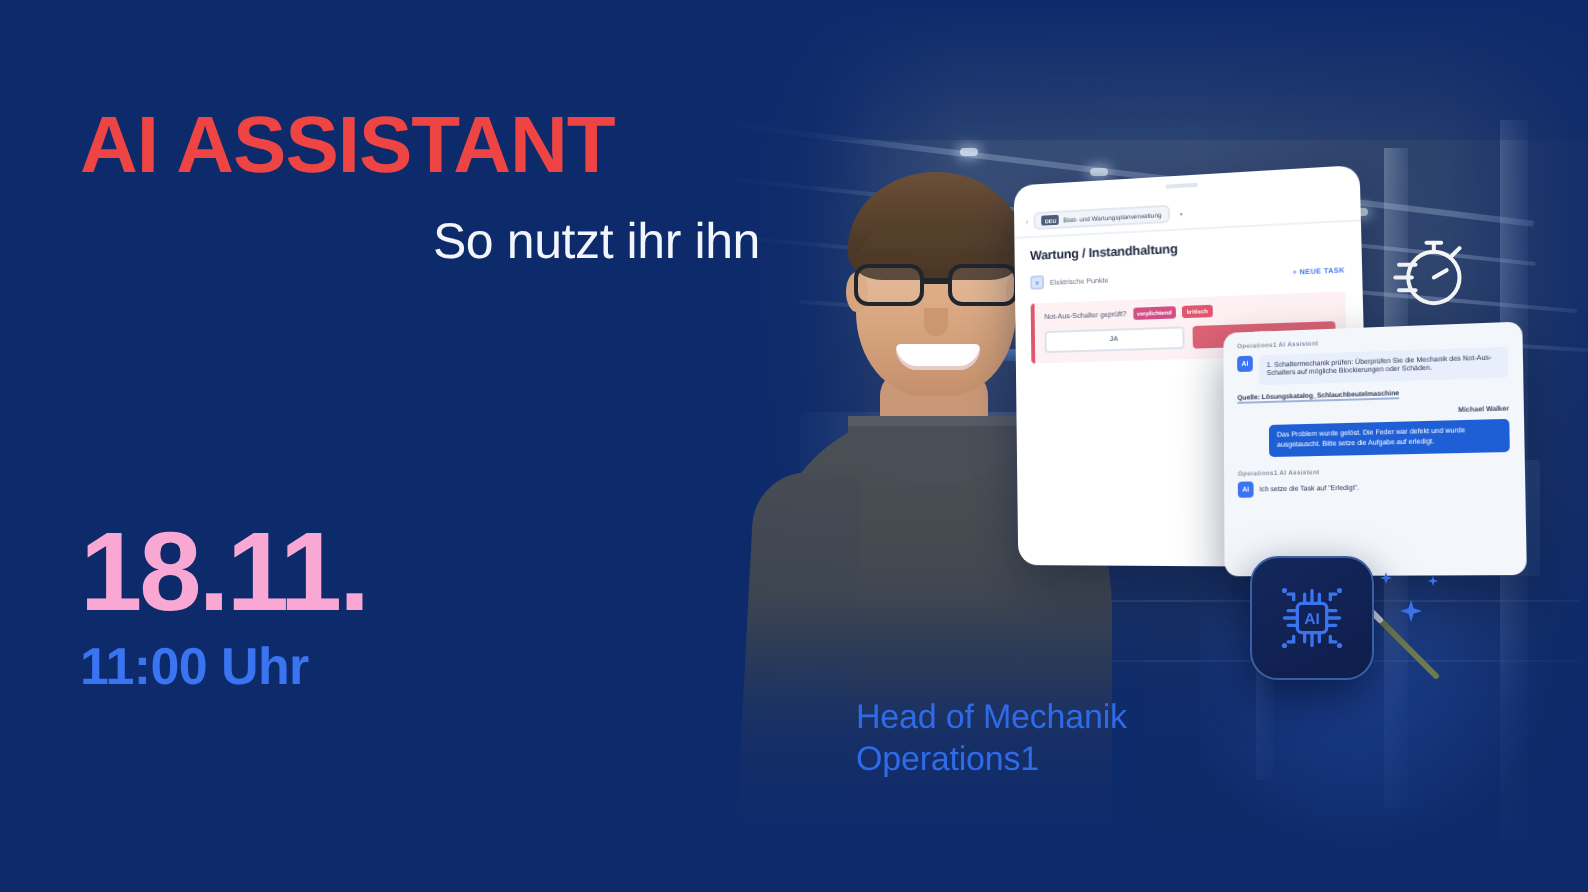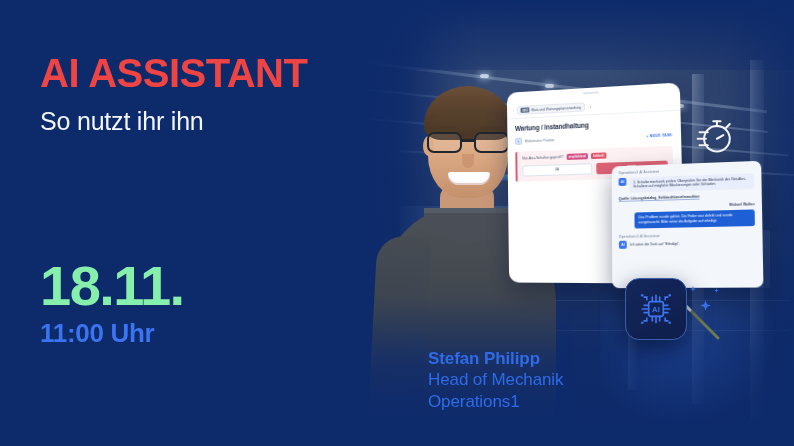--- a/index.html
+++ b/index.html
@@ -104,31 +104,32 @@
     color: #3b74f0;
     margin-top: 2px;
   }
   .subline {
     margin-top: 12px;
     font-size: 25px;
     font-weight: 400;
     line-height: 1.24;
     color: #f2f5fb;
     letter-spacing: -0.2px;
+    text-align: right;
   }
   .date-block {
     position: absolute;
     left: 40px; top: 258px;
     z-index: 40;
   }
   .date-big {
     font-size: 56px;
     font-weight: 700;
     letter-spacing: -1.5px;
-    color: #86efac;
+    color: #f9a8d4;
     line-height: 1;
   }
   .date-time {
     margin-top: 6px;
     font-size: 26px;
     font-weight: 700;
     letter-spacing: -0.3px;
     color: #3b74f0;
     line-height: 1;
   }
@@ -521,21 +522,20 @@
       <div class="lens l"></div>
       <div class="bridge"></div>
       <div class="lens r"></div>
     </div>
     <div class="p-nose"></div>
     <div class="p-mouth"></div>
     <div class="p-fade"></div>
   </div>
 
   <div class="speaker">
-    <div class="sp-name">Stefan Philipp</div>
     <div class="sp-role1">Head of Mechanik</div>
     <div class="sp-role2">Operations1</div>
   </div>
 
   <div class="glow"></div>
 
   <div class="stopwatch">
     <svg viewBox="0 0 48 48" width="44" height="44" fill="none" stroke="#ffffff" stroke-width="2.2" stroke-linecap="round">
       <circle cx="25" cy="27" r="14"></circle>
       <path d="M21 8h8"></path>

